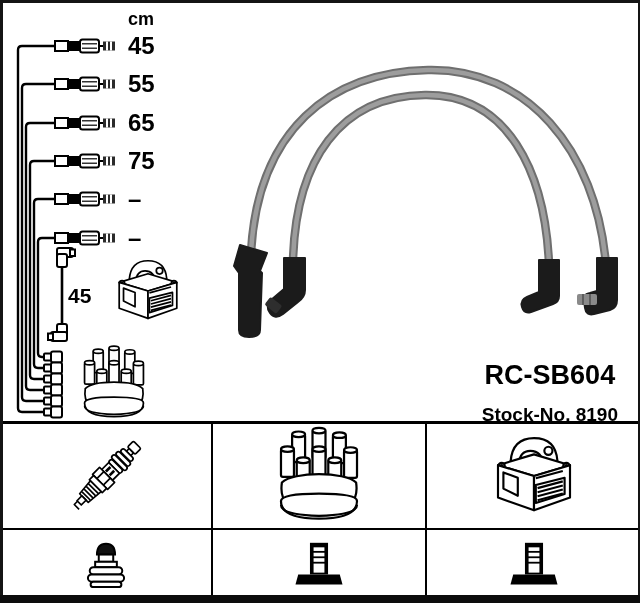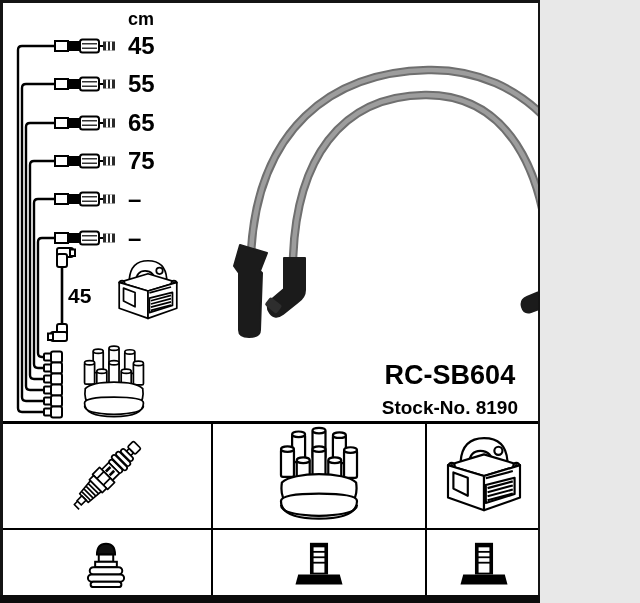--- a/index.html
+++ b/index.html
@@ -1,32 +1,32 @@
 <!DOCTYPE html>
 <html><head>
 <meta charset="utf-8">
 <style>
   html,body{margin:0;padding:0;background:#e8e8e8;}
   #stage{
-    position:relative;width:540px;height:603px;background:#ffffff;
+    position:relative;width:640px;height:603px;background:#ffffff;
     overflow:hidden;font-family:"Liberation Sans", sans-serif;
   }
   #frame{position:absolute;inset:0;border:3px solid #141414;border-right-width:2px;border-bottom:none;pointer-events:none;z-index:40;}
   #bottom-bar{position:absolute;left:0;right:0;bottom:0;height:8px;background:#0c0c0c;z-index:45;}
   svg{display:block;}
   .abs{position:absolute;}
   #schematic-svg{left:0;top:0;z-index:3;}
   #cables-svg{left:0;top:0;z-index:1;}
   #coil-schematic{left:112px;top:251px;z-index:3;}
   #cap-schematic{left:78px;top:344px;z-index:3;}
   #codes{
     top:361px;right:22px;text-align:center;z-index:5;color:#000;
   }
   #product-code{font-size:27px;font-weight:bold;line-height:1.05;letter-spacing:0px;}
-  #stock-label{font-size:19px;font-weight:bold;margin-top:8px;}
+  #stock-label{font-size:19px;font-weight:bold;margin-top:15px;}
   #components-table{
     position:absolute;left:0;right:0;top:421px;height:174px;z-index:5;background:#fff;
     border-top:3px solid #000;display:grid;
     grid-template-columns:213px 214px 1fr;
     grid-template-rows:106px 1fr;
   }
   .cell{display:flex;align-items:center;justify-content:center;border-right:2px solid #000;}
   .cell.last{border-right:none;}
   .cell.r1{border-bottom:2px solid #000;}
 </style>

